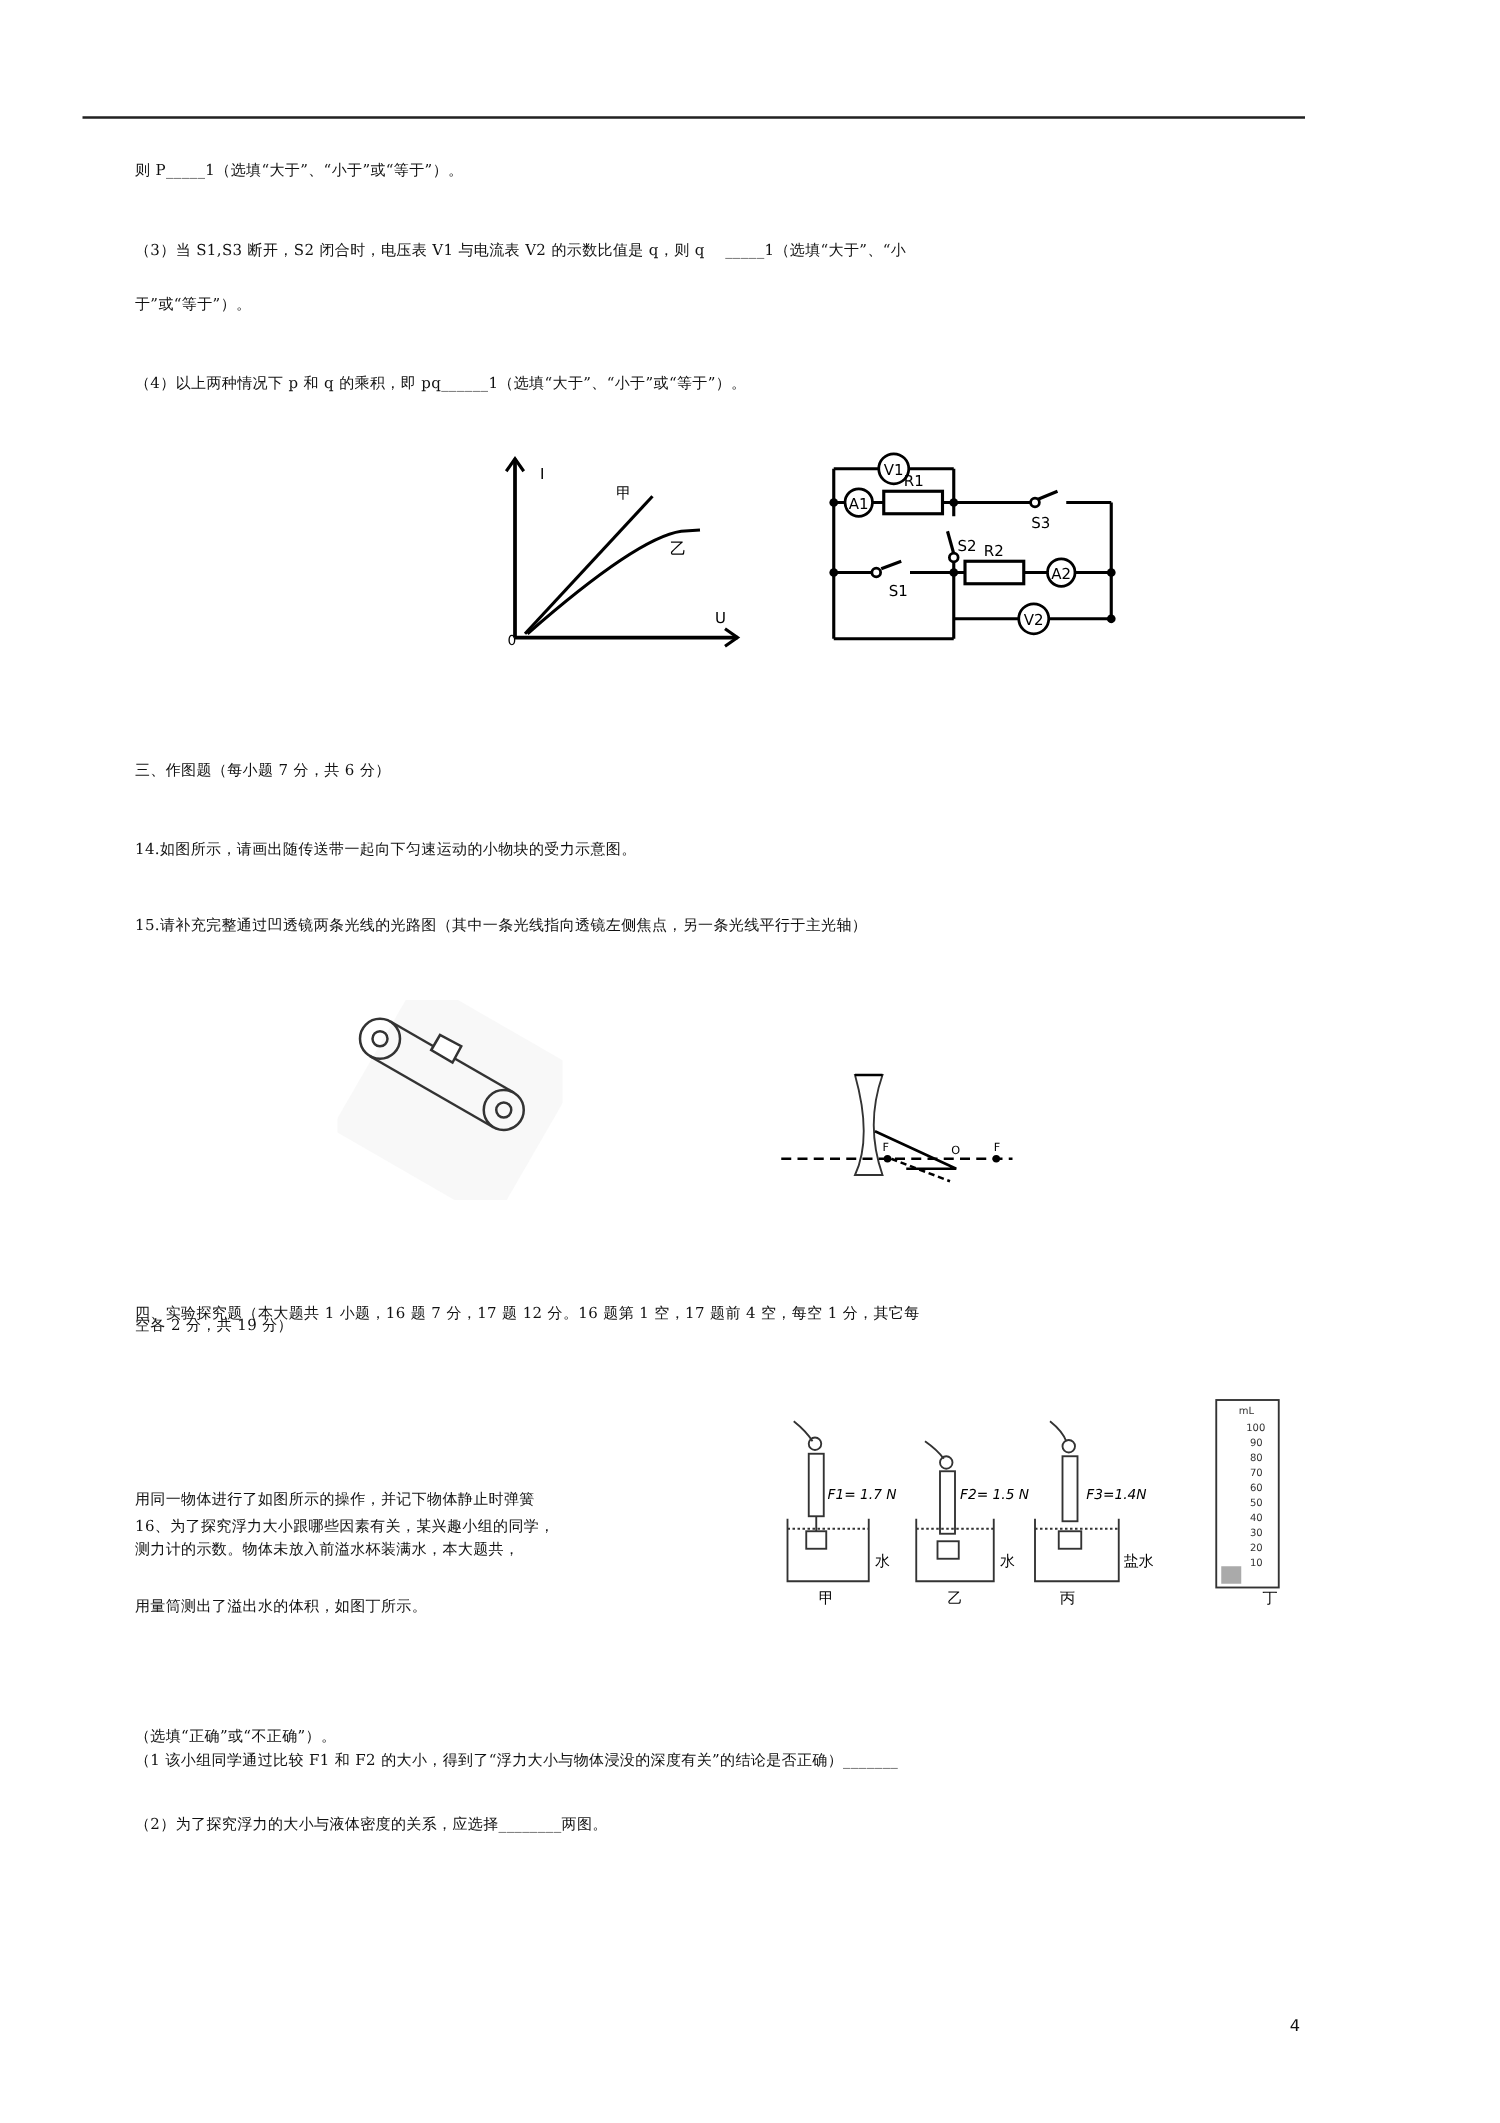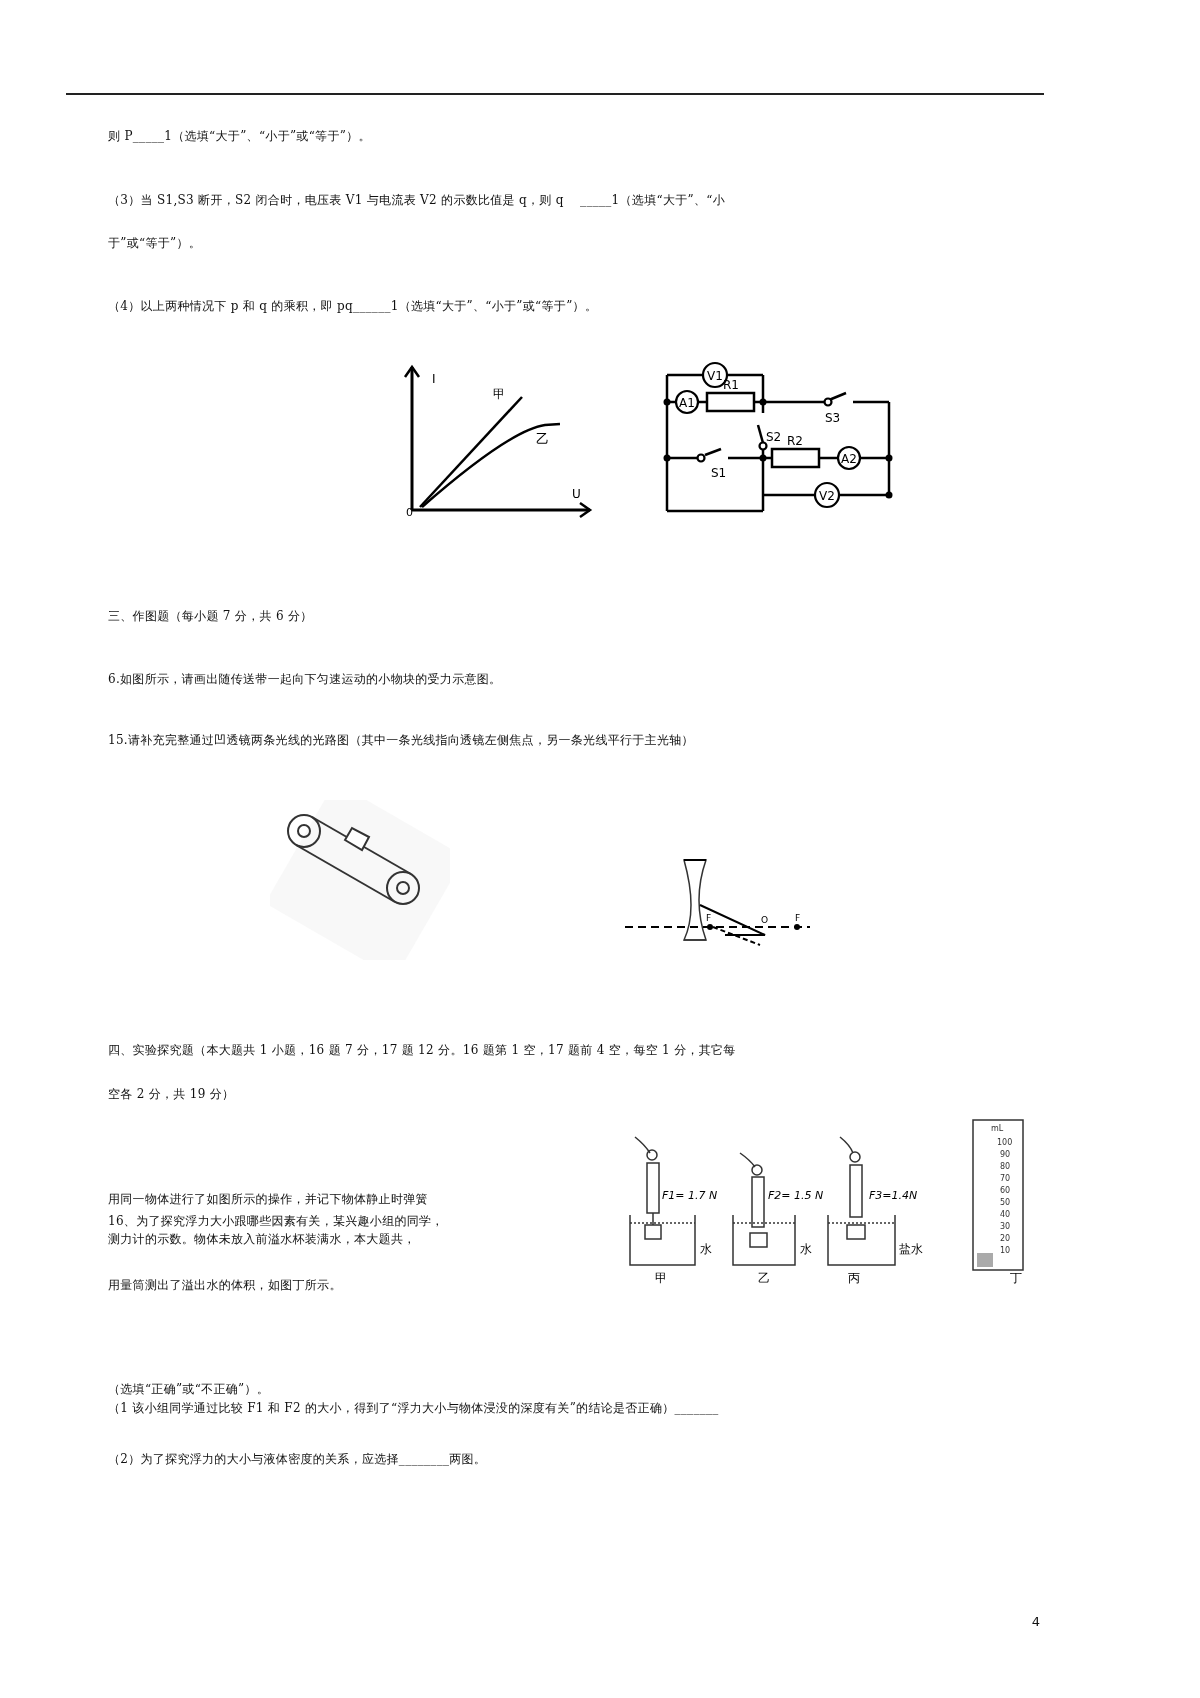--- a/index.html
+++ b/index.html
@@ -91,21 +91,21 @@
   <text x="68" y="34" font-size="12">R1</text>
   <text x="170" y="67" font-size="12">S3</text>
   <text x="111" y="86" font-size="12">S2</text>
   <text x="132" y="90" font-size="12">R2</text>
   <text x="186" y="108" font-size="12">A2</text>
   <text x="56" y="122" font-size="12">S1</text>
   <text x="164" y="145" font-size="12">V2</text>
 </svg>
 
 <div class="line" style="top:604px">三、作图题（每小题 7 分，共 6 分）</div>
-<div class="line" style="top:667px">6.如图所示，请画出随传送带一起向下匀速运动的小物块的受力示意图。</div>
+<div class="line" style="top:667px">14.如图所示，请画出随传送带一起向下匀速运动的小物块的受力示意图。</div>
 <div class="line" style="top:728px">15.请补充完整通过凹透镜两条光线的光路图（其中一条光线指向透镜左侧焦点，另一条光线平行于主光轴）</div>
 
 <svg class="fig" style="left:270px;top:800px" width="180" height="160">
   <rect x="20" y="10" width="150" height="140" fill="#f4f4f4" opacity="0.6" transform="rotate(30 95 80)"></rect>
   <g stroke="#333" stroke-width="2" fill="none">
     <circle cx="34" cy="31" r="16"></circle>
       <circle cx="34" cy="31" r="6"></circle>
     <circle cx="133" cy="88" r="16"></circle>
       <circle cx="133" cy="88" r="6"></circle>
     <line x1="42" y1="17" x2="141" y2="74"></line>
@@ -122,21 +122,21 @@
   <circle cx="140" cy="137" r="3" fill="#000"></circle>
   <circle cx="227" cy="137" r="3" fill="#000"></circle>
   <line x1="143" y1="137" x2="190" y2="155" stroke="#000" stroke-width="2" stroke-dasharray="5,3"></line>
   <polyline points="190,155 255,185 215,185" fill="none" stroke="#000" stroke-width="2" transform="translate(-60,-40)"></polyline>
   <text x="136" y="131" font-size="9">F</text>
   <text x="191" y="133" font-size="9">O</text>
   <text x="225" y="131" font-size="9">F</text>
 </svg>
 
 <div class="line" style="top:1038px">四、实验探究题（本大题共 1 小题，16 题 7 分，17 题 12 分。16 题第 1 空，17 题前 4 空，每空 1 分，其它每</div>
-<div class="line" style="top:1082px">空各 2 分，共 19 分）</div>
+<div class="line" style="top:1048px">空各 2 分，共 19 分）</div>
 
 <div class="line" style="top:1209px">16、为了探究浮力大小跟哪些因素有关，某兴趣小组的同学，</div>
 <div class="line" style="top:1187px">用同一物体进行了如图所示的操作，并记下物体静止时弹簧</div>
 <div class="line" style="top:1227px">测力计的示数。物体未放入前溢水杯装满水，本大题共，</div>
 <div class="line" style="top:1273px">用量筒测出了溢出水的体积，如图丁所示。</div>
 
 <svg class="fig" style="left:625px;top:1115px" width="410" height="175">
   <g stroke="#333" stroke-width="1.5" fill="none">
 
     <path d="M10,22 Q20,30 25,38"></path>

